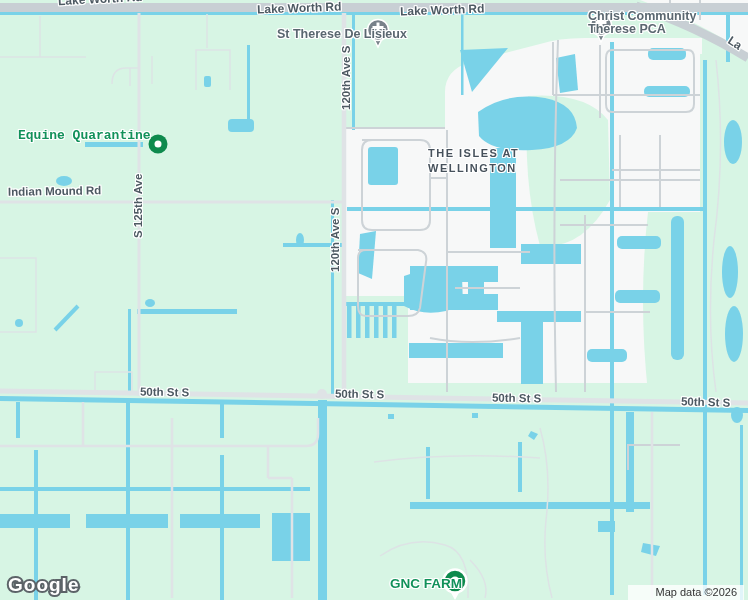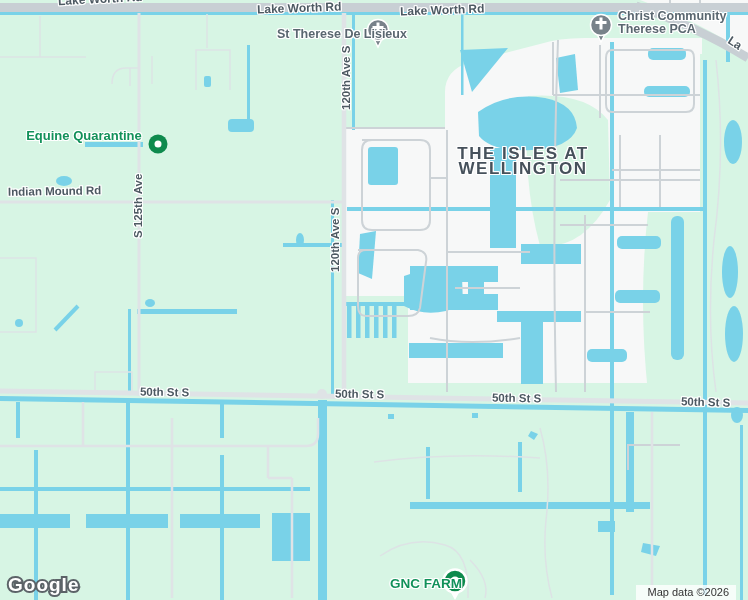--- a/index.html
+++ b/index.html
@@ -13,28 +13,28 @@
   .map{position:relative;width:748px;height:600px;overflow:hidden;
        font-family:"Liberation Sans",sans-serif;background:var(--c-land);}
   .map svg{position:absolute;left:0;top:0;}
   .lbl{position:absolute;white-space:nowrap;font-weight:bold;
        text-shadow:-1px -1px 0 #fff,1px -1px 0 #fff,-1px 1px 0 #fff,1px 1px 0 #fff,
                    0 -1px 0 #fff,0 1px 0 #fff,-1px 0 0 #fff,1px 0 0 #fff;}
   .road-lbl{color:var(--c-road-label);font-size:12px;}
   .road-lbl-sm{color:var(--c-road-label);font-size:11.5px;}
   .church-lbl{color:var(--c-poi-church-label);font-size:12.5px;line-height:13px;}
   .green-lbl{color:var(--c-poi-green-label);font-size:13px;line-height:17px;}
-  .area-lbl{color:var(--c-area-label);font-size:17px;letter-spacing:1.5px;
-            line-height:15px;text-align:center;}
+  .area-lbl{color:var(--c-area-label);font-size:11px;letter-spacing:1.5px;
+            line-height:15px;text-align:left;}
   .vlabel{transform:rotate(-90deg);transform-origin:0 0;}
   .logo{position:absolute;left:8px;top:574px;font-size:19px;font-weight:bold;letter-spacing:1px;}
   .logo .stroke{position:absolute;left:0;top:0;-webkit-text-stroke:4px #5c6368;color:#5c6368;}
   .logo .fill{position:relative;color:#fff;}
-  .attribution{position:absolute;right:12px;bottom:0;background:rgba(255,255,255,0.78);
-               color:var(--c-attribution-text);font-size:11px;padding:1px 7px 2px 12px;}
+  .attribution{position:absolute;right:4px;bottom:0;background:rgba(255,255,255,0.78);
+               color:var(--c-attribution-text);font-size:11px;padding:1px 7px 2px 28px;}
 </style>
 </head>
 <body>
 
 <div class="map">
 
   <svg width="748" height="600" viewBox="0 0 748 600">
     <rect x="0" y="0" width="748" height="600" fill="var(--c-land)"></rect>
 
     <g fill="var(--c-residential)">
@@ -218,25 +218,25 @@
   <div class="lbl road-lbl-sm" style="left:8px;top:185px;transform:rotate(-1deg);">Indian Mound Rd</div>
   <div class="lbl road-lbl-sm vlabel" style="left:132px;top:238px;">S 125th Ave</div>
   <div class="lbl road-lbl-sm vlabel" style="left:340px;top:110px;">120th Ave S</div>
   <div class="lbl road-lbl-sm vlabel" style="left:329px;top:272px;">120th Ave S</div>
   <div class="lbl road-lbl-sm" style="left:140px;top:386px;transform:rotate(1deg);">50th St S</div>
   <div class="lbl road-lbl-sm" style="left:335px;top:388px;transform:rotate(1deg);">50th St S</div>
   <div class="lbl road-lbl-sm" style="left:492px;top:392px;transform:rotate(1deg);">50th St S</div>
   <div class="lbl road-lbl-sm" style="left:681px;top:396px;transform:rotate(1.5deg);">50th St S</div>
 
   <div class="lbl church-lbl" style="left:233px;top:28px;margin-left:44px;">St Therese De Lisieux</div>
-  <div class="lbl church-lbl" style="left:618px;top:10px;">
+  <div class="lbl church-lbl" style="left:588px;top:10px;">
     <div>Christ Community</div>
     <div>Therese PCA</div>
   </div>
-  <div class="lbl green-lbl" style="left:18px;top:127px;width:132px;text-align:center;">
+  <div class="lbl green-lbl" style="left:18px;top:127px;width:132px;font-family:Liberation Mono, monospace;">
     <div>Equine Quarantine</div>
   </div>
   <div class="lbl green-lbl" style="left:390px;top:575px;font-size:13.5px;">GNC FARM</div>
 
   <div class="lbl area-lbl" style="left:428px;top:146px;width:190px;">
     <div>THE ISLES AT</div>
     <div>WELLINGTON</div>
   </div>
 
   <div class="logo">

